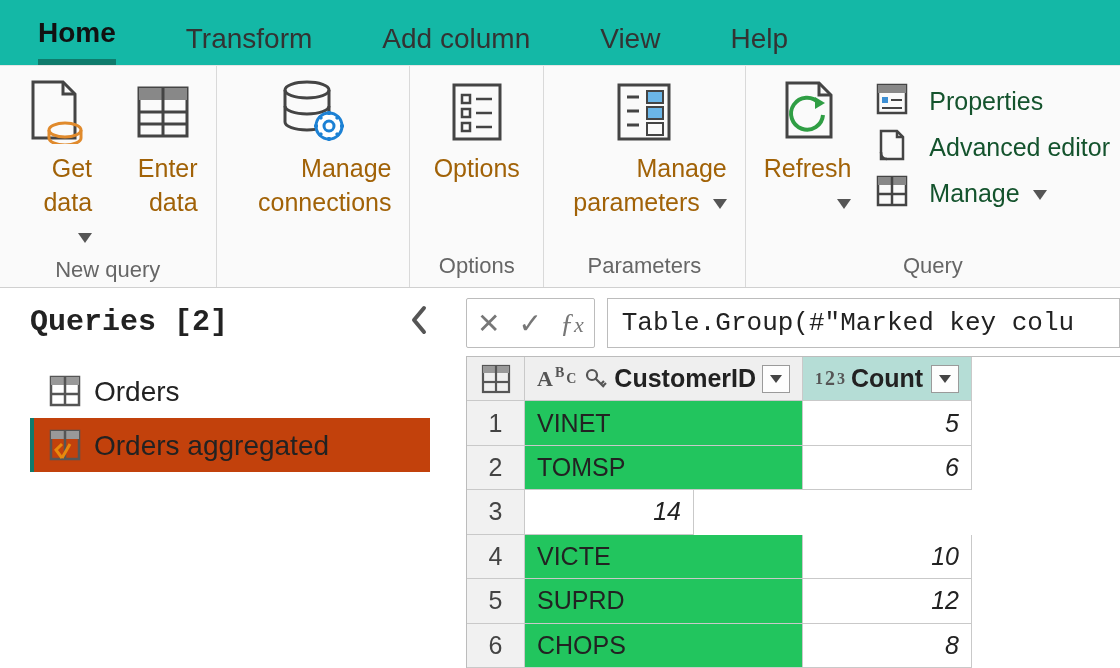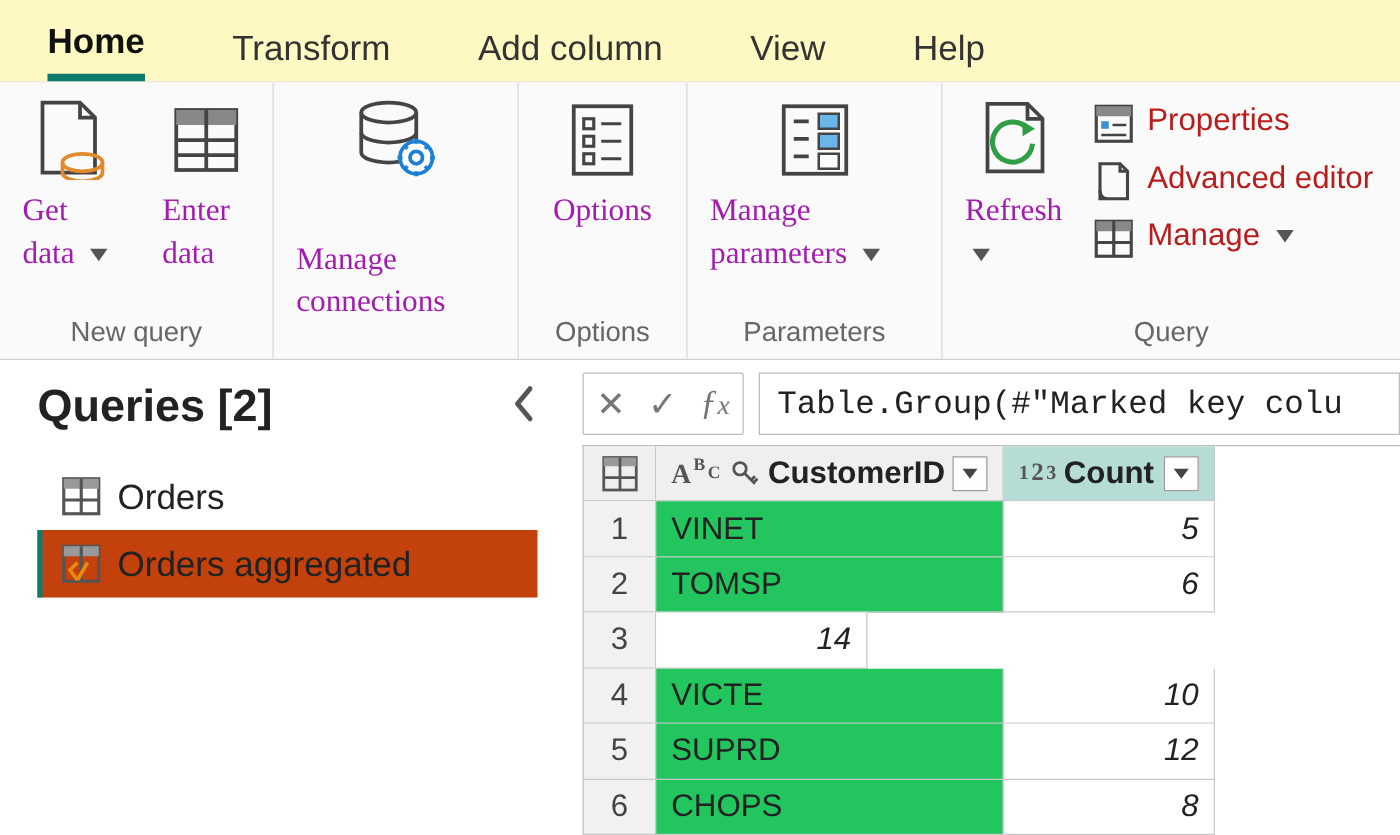--- a/index.html
+++ b/index.html
@@ -1,43 +1,43 @@
 <!DOCTYPE html>
 <html><head>
 <meta charset="utf-8">
 <style>
   * { box-sizing: border-box; margin: 0; padding: 0; }
   html, body { width: 1120px; height: 668px; overflow: hidden; font-family: "Segoe UI", Arial, sans-serif; background: #fff; color: #222; }
   
-  .ribbon-tabs { display: flex; align-items: flex-end; gap: 70px; padding: 14px 0 0 38px; background: #fef9c3; height: 66px; border-bottom: 1px solid #e5e5e5;}
+  .ribbon-tabs { display: flex; align-items: flex-end; gap: 70px; padding: 14px 0 0 38px; background: #14b8a6; height: 66px; border-bottom: 1px solid #e5e5e5;}
   .ribbon-tab { font-size: 28px; color: #333; padding-bottom: 10px; cursor: pointer; }
   .ribbon-tab.active { font-weight: 700; color: #111; border-bottom: 6px solid #0f7b6c; }
   
   .ribbon-body { display: flex; background: #fafafa; border-bottom: 1px solid #d0d0d0; height: 222px; }
   .ribbon-group { border-right: 1px solid #d9d9d9; display: flex; flex-direction: column; justify-content: space-between; padding: 10px 0 6px 0;}
   .ribbon-group:last-child { border-right: none; }
   .ribbon-group-buttons { display: flex; flex: 1; align-items: flex-start; }
   .ribbon-group-label { text-align: center; font-size: 22px; color: #666; padding: 4px 0 2px 0;}
-  .ribbon-btn-large { display: flex; flex-direction: column; align-items: center; justify-content: flex-start; font-size: 25px; color: #a21caf; line-height: 1.35; cursor: pointer; text-align: left; padding: 0 18px; font-family: Liberation Serif, serif; }
+  .ribbon-btn-large { display: flex; flex-direction: column; align-items: center; justify-content: flex-start; font-size: 25px; color: #a16207; line-height: 1.35; cursor: pointer; text-align: right; padding: 0 18px; }
   .ribbon-btn-large .icon-holder { height: 72px; display:flex; align-items:center; justify-content:center; margin-bottom: 4px;}
   .ribbon-btn-small-list { display:flex; flex-direction:column; gap: 12px; padding: 6px 10px 0 6px; }
-  .ribbon-btn-small { display:flex; align-items:flex-start; gap:10px; font-size:25px; color:#b91c1c; cursor:pointer; white-space: nowrap; }
+  .ribbon-btn-small { display:flex; align-items:flex-end; gap:20px; font-size:25px; color:#14532d; cursor:pointer; white-space: nowrap; }
   .ribbon-btn-small svg { width:34px; height:34px; flex:none; }
   .caret::after { content: ""; display:inline-block; width:0; height:0; border-left:7px solid transparent; border-right:7px solid transparent; border-top:10px solid #555; margin-left:6px; vertical-align: middle;}
   
   .g-newquery { width: 219px; }
   .g-datasources { width: 196px; }
   .g-options { width: 135px; }
   .g-parameters { width: 204px; }
   .g-query { flex: 1; }
   
   .main { display:flex; height: calc(100% - 66px - 222px); }
   .sidebar { width: 444px; padding: 16px 14px 0 30px; border-right: none;}
   .sidebar-header { display:flex; align-items:center; justify-content: space-between; margin-bottom: 24px;}
-  .sidebar-title { font-size: 36px; font-weight: 700; }
+  .sidebar-title { font-size: 30px; font-weight: 700; font-family: Liberation Mono, monospace; }
   .query-list { display:flex; flex-direction:column; }
   .query-item { display:flex; align-items:flex-end; gap:12px; font-size:28px; padding: 10px 14px 10px 14px; cursor:pointer; border-left: 4px solid transparent;}
   .query-item.selected { background: #c2410c; border-left: 4px solid #0f7b6c; }
   .query-item svg { width:34px; height:34px; flex:none; }
   .content { flex:1; display:flex; flex-direction:column; padding-top: 10px; overflow:hidden;}
   .formula-row { display:flex; align-items:stretch; gap:12px; padding: 0 0 8px 22px; }
   .formula-btns { display:flex; align-items:center; border:1px solid #bcbcbc; background:#fff; border-radius:2px; padding: 0 10px; gap: 18px; height: 50px;}
   .formula-btns span { font-size: 28px; color: #777; cursor:pointer; }
   .fx { font-family: "Times New Roman", serif; font-style: italic; font-size: 32px; color:#444; }
   .formula-input { flex:1; border:1px solid #bcbcbc; background:#fff; height:50px; font-family: "Consolas","Courier New",monospace; font-size:26px; padding: 0 14px; display:flex; align-items:center; white-space:nowrap; overflow:hidden; }
@@ -117,21 +117,21 @@
                 <line x1="52" y1="59" x2="52" y2="63"></line>
               <line x1="37" y1="48" x2="41" y2="48"></line>
                 <line x1="63" y1="48" x2="67" y2="48"></line>
               <line x1="42" y1="38" x2="45" y2="41"></line>
                 <line x1="59" y1="55" x2="62" y2="58"></line>
               <line x1="62" y1="38" x2="59" y2="41"></line>
                 <line x1="45" y1="55" x2="42" y2="58"></line>
             </g>
           </svg>
         </div>
-        <span style="white-space:normal; max-width:170px;margin-top:39px;">Manage connections</span>
+        <span style="white-space:normal; max-width:170px;">Manage connections</span>
       </div>
     </div>
   </div>
 
   <div class="ribbon-group g-options">
     <div class="ribbon-group-buttons" style="justify-content:center;">
       <div class="ribbon-btn-large">
         <div class="icon-holder">
           <svg width="54" height="62" viewBox="0 0 54 62">
             <rect x="4" y="4" width="46" height="54" fill="none" stroke="#444" stroke-width="3"></rect>

